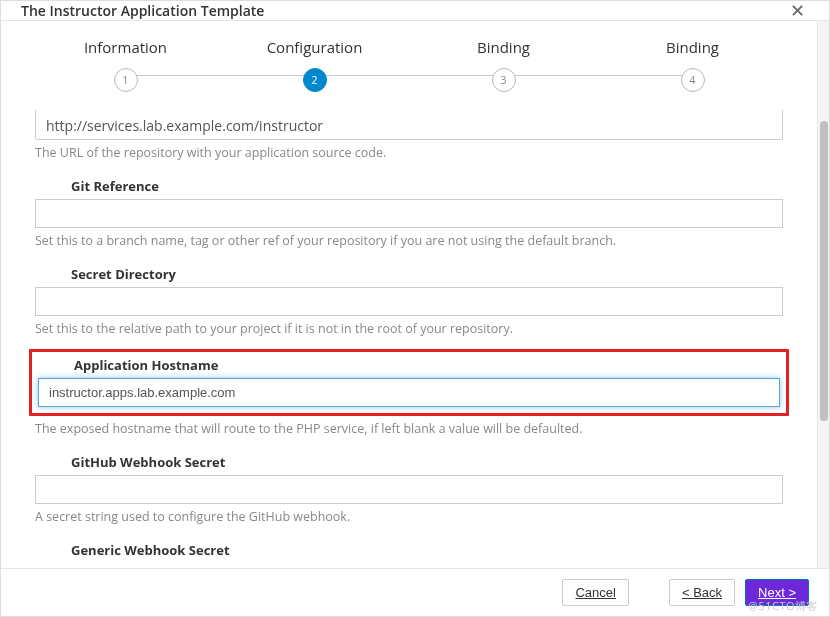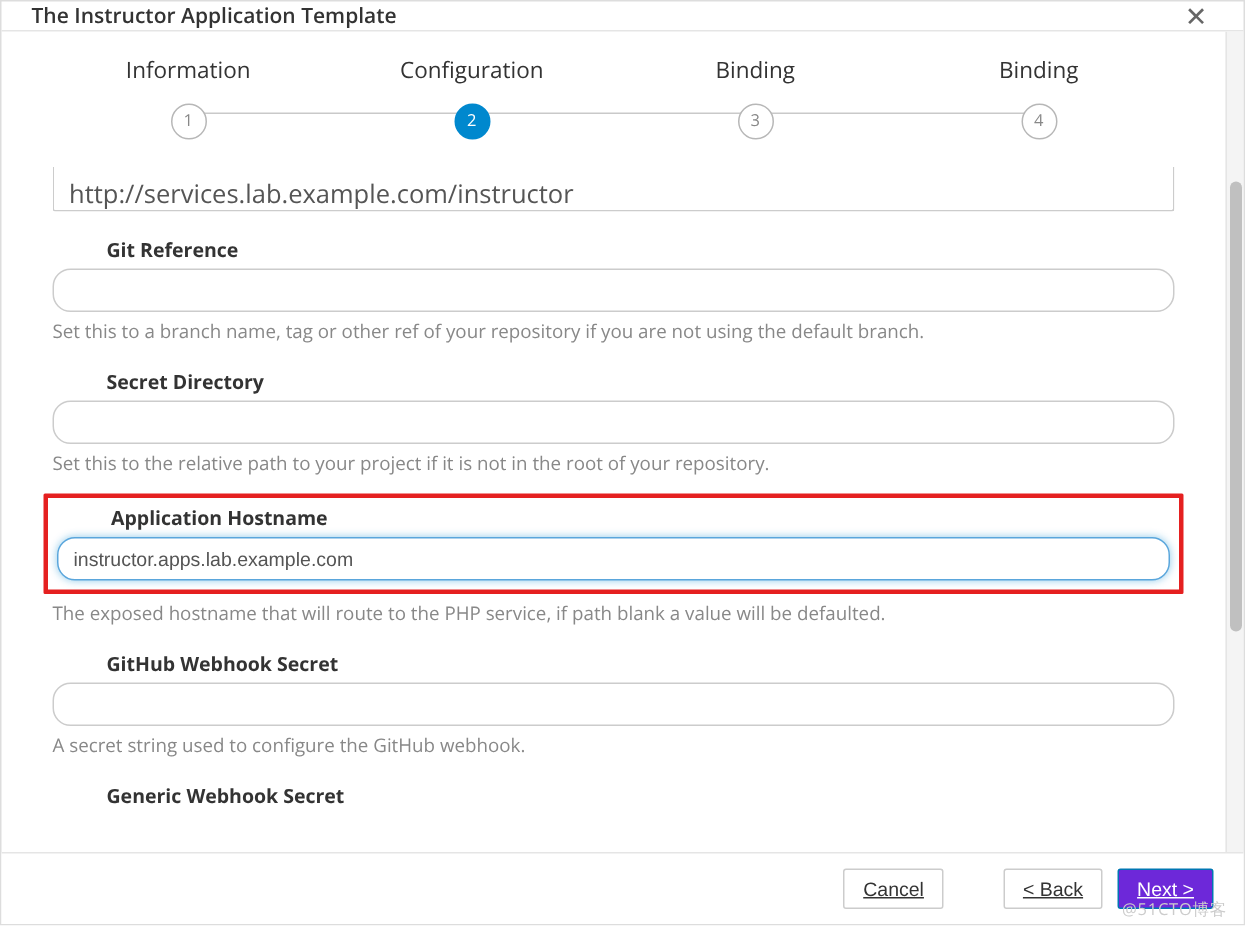--- a/index.html
+++ b/index.html
@@ -113,21 +113,21 @@
       font-size: 13px;
       color: #333;
       margin-bottom: 4px;
       margin-left: 36px;
     }
     .form-control {
       width: 100%;
       padding: 6px 10px;
       font-size: 13px;
       border: 1px solid #ccc;
-      border-radius: 12px;
+      border-radius: 0;
       color: #555;
       outline: none;
     }
     .help-text {
       font-size: 12.5px;
       color: #888;
       margin-top: 4px;
     }
     .highlight-box {
       border: 3px solid #e52020;
@@ -139,21 +139,21 @@
     .highlight-box .form-control {
       border-color: #5aa6dc;
       box-shadow: 0 0 6px rgba(0,136,206,0.45);
     }
     .partial-input {
       width: 100%;
       height: 30px;
       border: 1px solid #ccc;
       border-bottom: none;
       border-radius: 2px 2px 0 0;
-      font-size: 17px;
+      font-size: 14px;
       color: #555;
       padding: 6px 10px;
     }
     .partial-top {
       border-bottom: 1px solid #ccc;
       border-top: none;
       border-radius: 0 0 2px 2px;
     }
     .scrollbar-gutter {
       width: 12px;
@@ -241,40 +241,41 @@
             <span class="step-label">Binding</span>
             <span class="step-circle">4</span>
           </div>
         </div>
       </div>
 
       <div class="form-area">
 
         <div class="form-group" style="margin-top:-2px;">
           <div class="partial-input partial-top">http://services.lab.example.com/instructor</div>
+          <div class="help-text">The URL of the repository with your application source code.</div>
         </div>
 
         <div class="form-group">
           <label class="form-label">Git Reference</label>
           <input class="form-control" type="text" value="" style="">
           <div class="help-text">Set this to a branch name, tag or other ref of your repository if you are not using the default branch.</div>
         </div>
 
         <div class="form-group">
           <label class="form-label">Secret Directory</label>
           <input class="form-control" type="text" value="" style="">
           <div class="help-text">Set this to the relative path to your project if it is not in the root of your repository.</div>
         </div>
 
         <div class="form-group">
           <div class="highlight-box">
             <label class="form-label">Application Hostname</label>
             <input class="form-control" type="text" value="instructor.apps.lab.example.com" style="">
           </div>
-          <div class="help-text">The exposed hostname that will route to the PHP service, if path blank a value will be defaulted.</div>
+          <div class="help-text">The exposed hostname that will route to the PHP service, if left blank a value will be defaulted.</div>
         </div>
 
         <div class="form-group">
           <label class="form-label">GitHub Webhook Secret</label>
           <input class="form-control" type="text" value="" style="">
           <div class="help-text">A secret string used to configure the GitHub webhook.</div>
         </div>
 
         <div class="form-group" style="margin-bottom:0;">
           <label class="form-label">Generic Webhook Secret</label>

